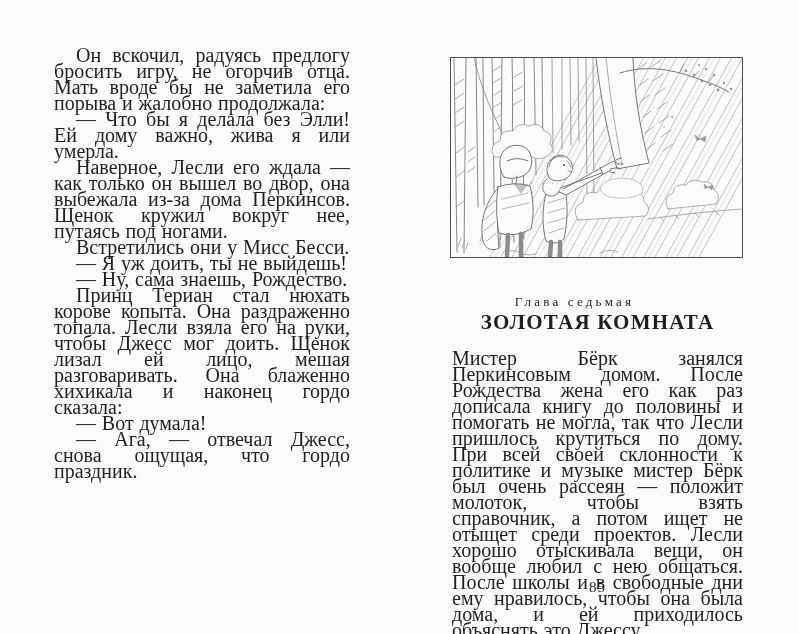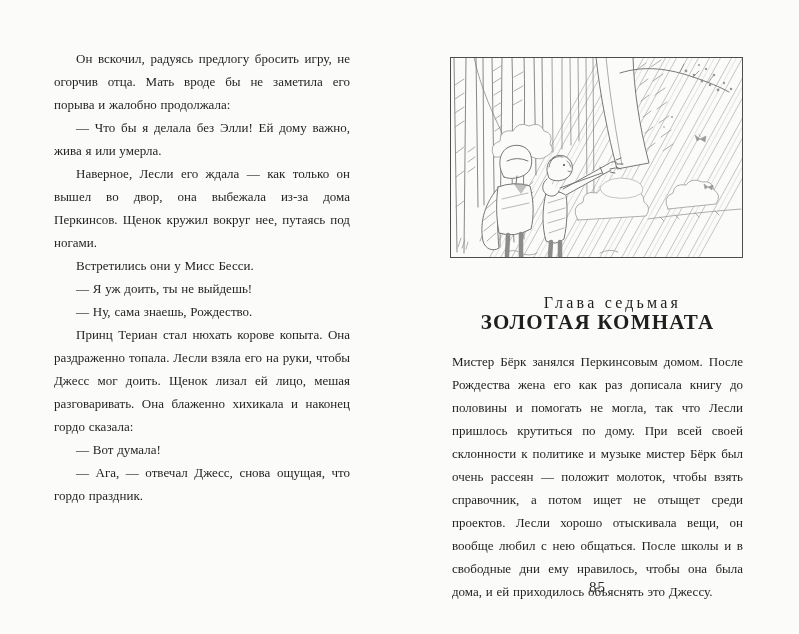--- a/index.html
+++ b/index.html
@@ -7,41 +7,41 @@
     width: 799px; height: 634px;
     background: #fbfbfa;
     font-family: "Liberation Serif", serif;
     color: #1f1f1f;
   }
   .spread { position: relative; width: 799px; height: 634px; overflow: hidden; }
 
   .text-block {
     position: absolute;
     text-align: justify;
-    font-size: 13px;
-    line-height: 23px;
+    font-size: 20px;
+    line-height: 16px;
     word-spacing: 0.04em;
     hyphens: auto;
     -webkit-hyphens: auto;
   }
   .text-block p { margin: 0; text-indent: 22px; }
 
   .left-text  { left: 54px;  top: 47px;  width: 296px; }
   .right-text { left: 452px; top: 350px; width: 291px; }
   .right-text p { text-indent: 0; }
 
   .illustration {
     position: absolute; left: 450px; top: 57px;
     width: 293px; height: 201px; margin: 0;
   }
   .illustration svg { display: block; }
 
   .chapter-label {
-    position: absolute; left: 467px; top: 294px; width: 291px;
-    text-align: center; font-size: 16px; letter-spacing: 3.2px;
+    position: absolute; left: 429px; top: 294px; width: 291px;
+    text-align: center; font-size: 13px; letter-spacing: 3.2px;
   }
   .chapter-title {
     position: absolute; left: 452px; top: 310px; width: 291px;
     text-align: center; font-size: 21px; letter-spacing: 1.2px;
     font-weight: bold; margin: 0;
   }
   .page-number {
     position: absolute; left: 452px; top: 579px; width: 291px;
     text-align: center; font-size: 15px; letter-spacing: 1px; color: #2a2a2a;
   }

